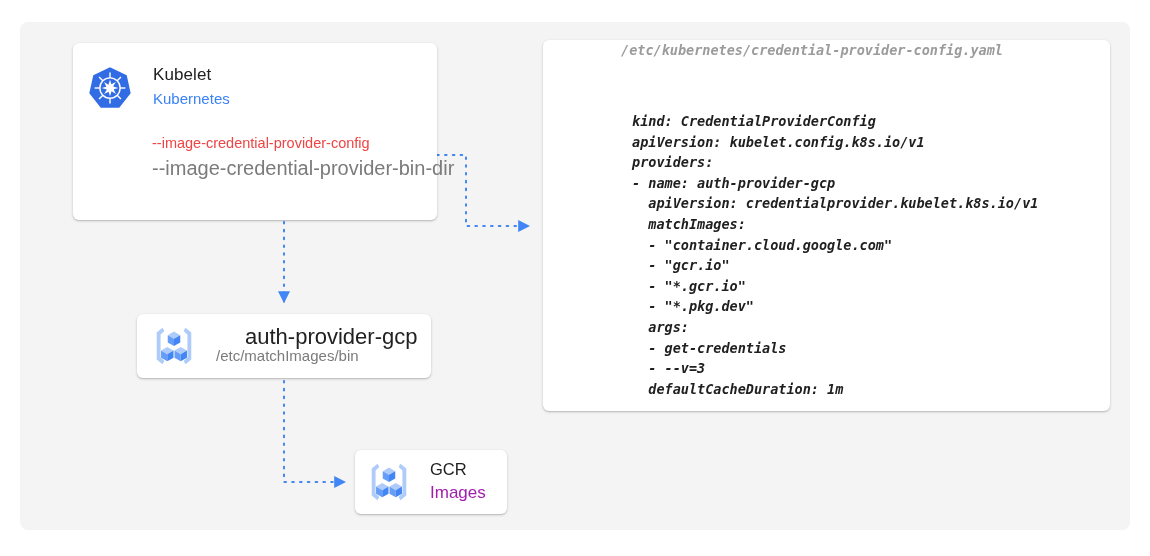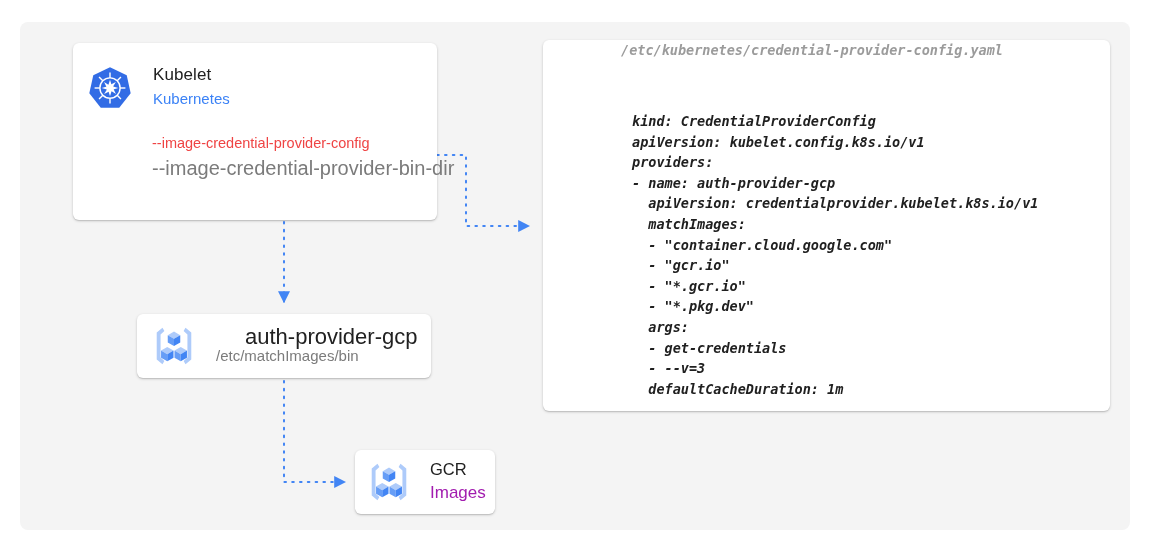--- a/index.html
+++ b/index.html
@@ -102,21 +102,21 @@
     left: 79px;
     top: 33px;
     font-size: 15px;
     color: #7b7b7b;
   }
 
   
   #gcr-card {
     left: 355px;
     top: 450px;
-    width: 140px;
+    width: 152px;
     height: 64px;
   }
   #gcr-card .gcr-icon {
     position: absolute;
     left: 10px;
     top: 8px;
     width: 48px;
     height: 48px;
   }
   #gcr-card .title {

